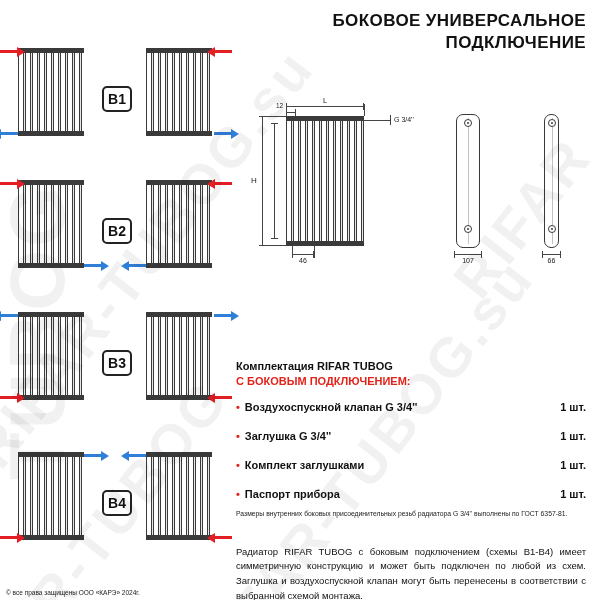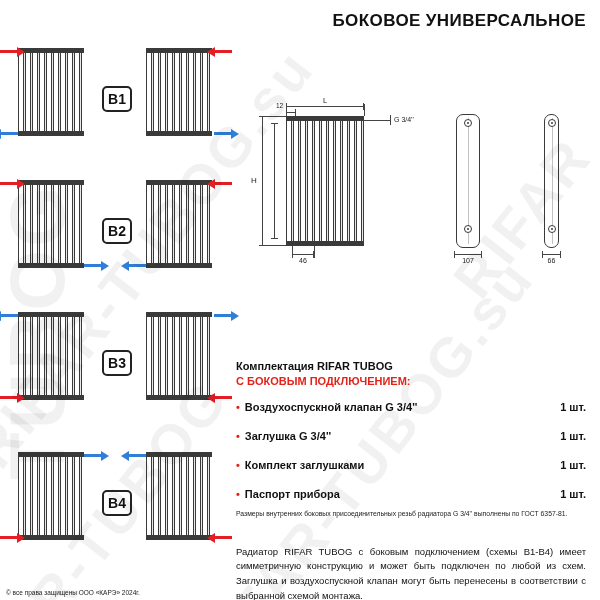--- a/index.html
+++ b/index.html
@@ -78,20 +78,21 @@
 <div id="page">
 
   <div class="wm wm0">TUBOG</div>
   <div class="wm wm1">RIFAR-TUBOG.su</div>
   <div class="wm wm2">RIFAR-TUBOG.su</div>
   <div class="wm wm3">RIFAR</div>
   <div class="wm wm4">RIFAR-TUBOG</div>
 
   <div class="title">
     <div>БОКОВОЕ УНИВЕРСАЛЬНОЕ</div>
+    <div>ПОДКЛЮЧЕНИЕ</div>
   </div>
 
   <div class="scheme-row" style="top:40px">
     <div class="radiator rad-left"></div>
     <div class="scheme-label">В1</div>
     <div class="radiator rad-right"></div>
   <div class="arrow right" style="left: -10px; top: 10px; color: rgb(227, 30, 36);"></div>
       <div class="arrow left" style="left: -10px; top: 92px; color: rgb(47, 126, 216);"></div>
       <div class="arrow left" style="left: 204px; top: 10px; color: rgb(227, 30, 36);"></div>
       <div class="arrow right" style="left: 204px; top: 92px; color: rgb(47, 126, 216);"></div>

